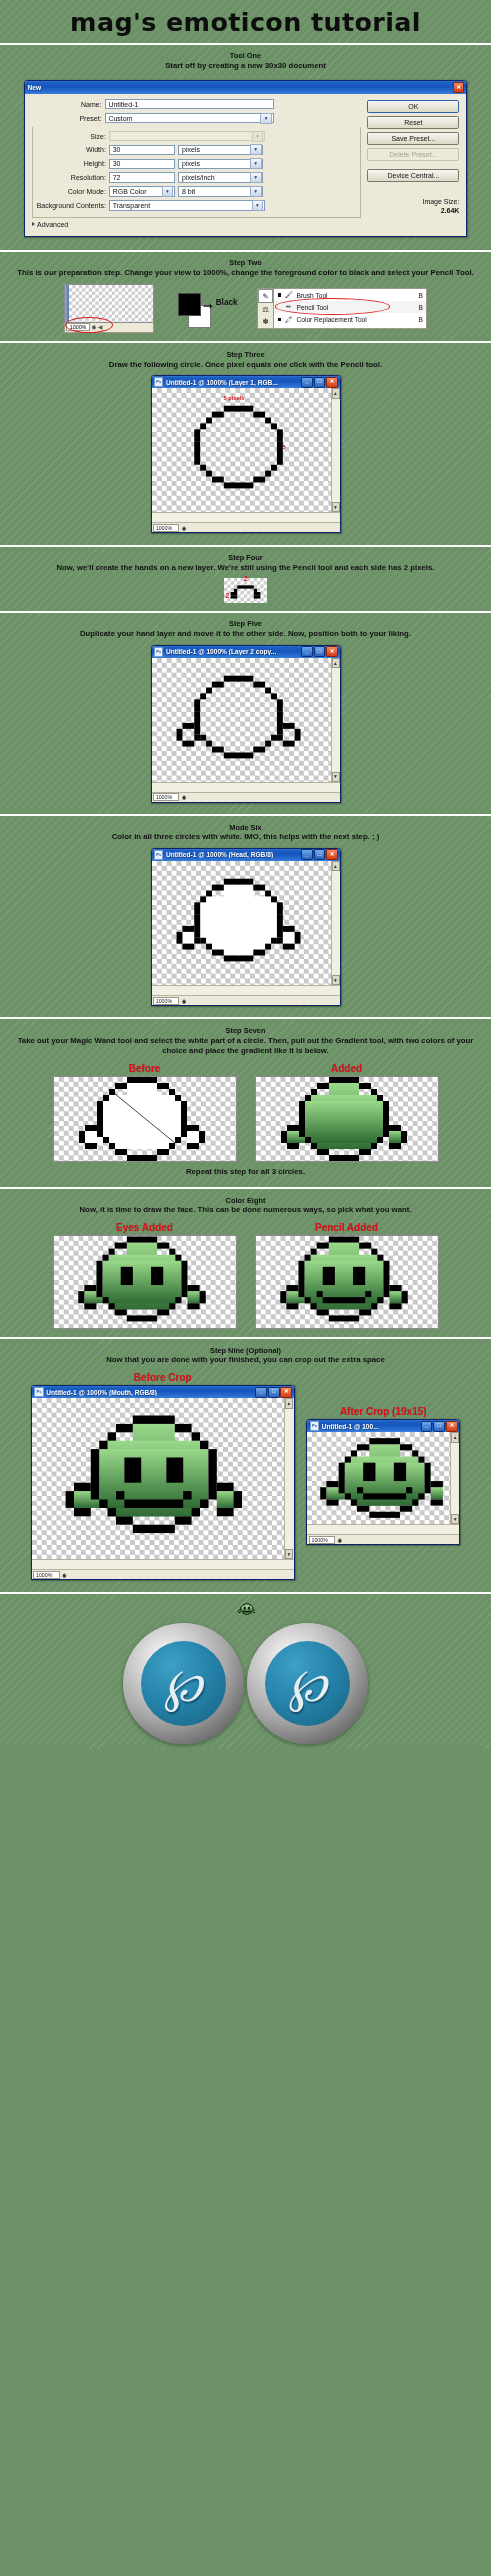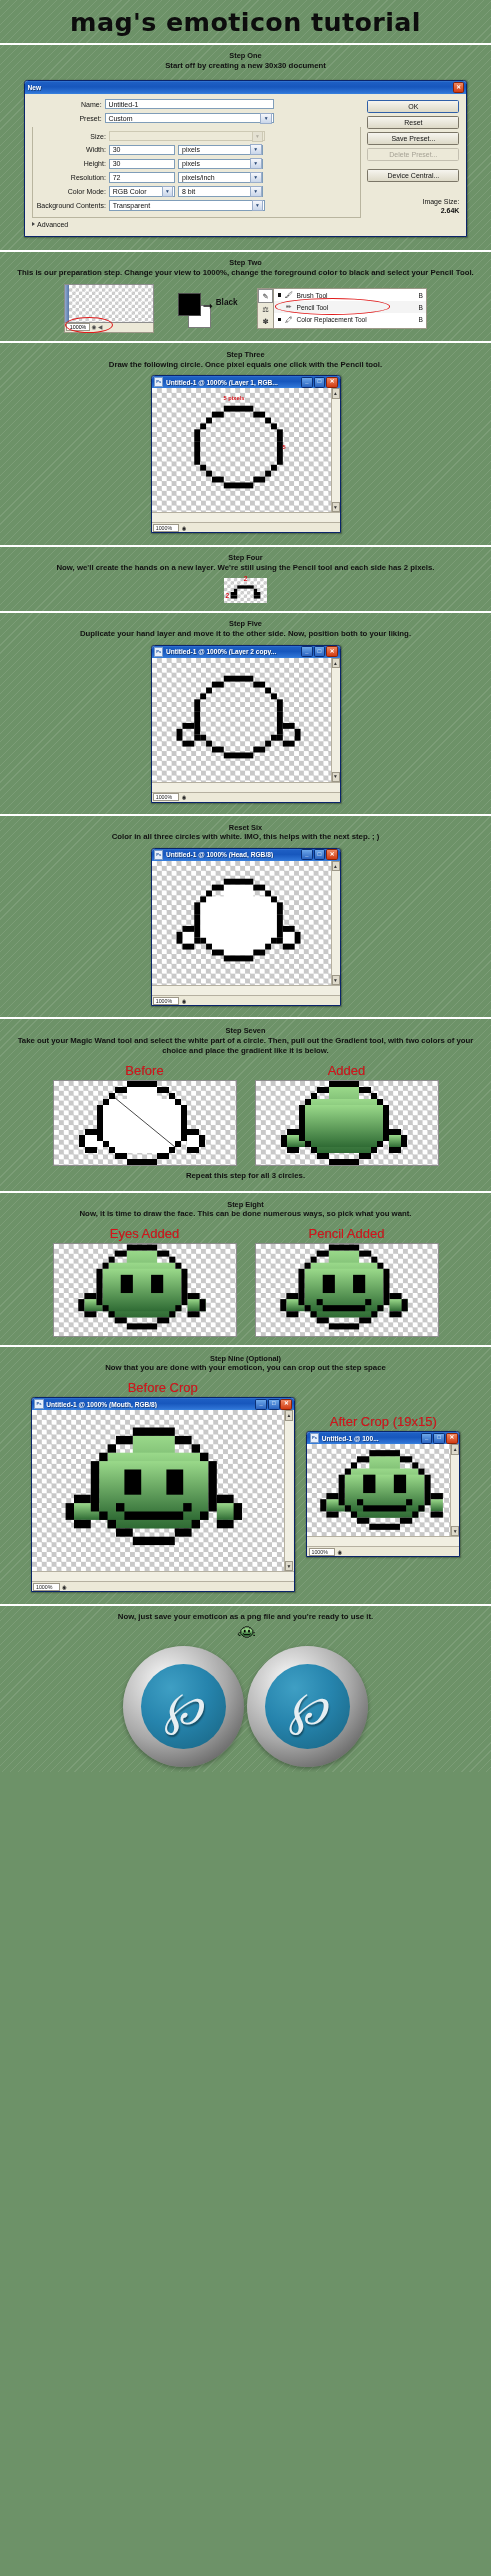--- a/index.html
+++ b/index.html
@@ -38,21 +38,21 @@
     font-size:7.4px; font-weight:bold; color:#111; margin:1.6px 0 0.8px 0;
   }
   .step-desc{
     font-size:7.8px; font-weight:bold; color:#111; line-height:1.35;
     margin:0 6.6px 4.9px 6.6px;
   }
   .note{
     font-size:7.8px; font-weight:bold; color:#111; margin:4.9px 0 3.3px 0;
   }
   .redlabel{
-    font-size:13px; font-weight:normal; color:#d8121a;
+    font-size:10px; font-weight:bold; color:#d8121a;
     text-shadow:0 0 0.8px rgba(0,0,0,.25); margin:1.6px 0 1.6px 0;
   }
   
   .win{
     background:#ece9d8;
     border:0.8px solid #0a246a;
     border-radius:3.3px 3.3px 0 0;
     box-shadow:0.8px 0.8px 1.6px rgba(0,0,0,.35);
     display:inline-block; text-align:left; overflow:hidden;
   }
@@ -204,21 +204,21 @@
 </head>
 <body>
 
 <div class="page">
 
   <div class="titlebar">
     <div class="title-text">mag's emoticon tutorial</div>
   </div>
 
   <div class="section">
-    <div class="step-title">Step One</div>
+    <div class="step-title">Tool One</div>
     <div class="step-desc">Start off by creating a new 30x30 document</div>
 
     <div class="win newdlg">
       <div class="win-tb">
         <div class="wt">New</div>
         <div class="btnbox">
           <div class="wbtn close">✕</div>
         </div>
       </div>
       <div class="dlg-body">
@@ -499,21 +499,21 @@
       </div>
       <div class="hscroll"></div>
       <div class="statusbar">
         <span class="zoomfield">1000%</span>
         <span>◉</span>
       </div>
     </div>
   </div>
 
   <div class="section">
-    <div class="step-title">Reset Six</div>
+    <div class="step-title">Mode Six</div>
     <div class="step-desc">Color in all three circles with white.  IMO, this helps with the next step. ; )</div>
     <div class="win" style="width:188px">
       <div class="win-tb">
         <div class="ps-ico">Ps</div>
         <div class="wt">Untitled-1 @ 1000% (Head, RGB/8)</div>
         <div class="btnbox">
           <div class="wbtn">_</div>
           <div class="wbtn">□</div>
           <div class="wbtn close">✕</div>
         </div>
@@ -656,21 +656,21 @@
               <rect x="22" y="11" width="2" height="1"></rect>
             </g>
           </svg>
         </div>
       </div>
     </div>
     <div class="note">Repeat this step for all 3 circles.</div>
   </div>
 
   <div class="section">
-    <div class="step-title">Step Eight</div>
+    <div class="step-title">Color Eight</div>
     <div class="step-desc">Now, it is time to draw the face.  This can be done numerous ways, so pick what you want.</div>
     <div class="ba-row">
       <div class="ba-col">
         <div class="redlabel">Eyes Added</div>
         <div class="ba-shot checker" style="width:182px;height:92px">
           <svg width="182" height="92" viewBox="0 0 30 15">
             <defs>
               <linearGradient id="g8a" x1="0" y1="0" x2="0" y2="1">
                 <stop offset="0" stop-color="#9ad98a"></stop>
                   <stop offset="1" stop-color="#2f6b34"></stop>
@@ -759,21 +759,21 @@
               <rect x="18" y="9" width="1" height="1"></rect>
             </g>
           </svg>
         </div>
       </div>
     </div>
   </div>
 
   <div class="section">
     <div class="step-title">Step Nine (Optional)</div>
-    <div class="step-desc">Now that you are done with your emoticon, you can crop out the step space</div>
+    <div class="step-desc">Now that you are done with your finished, you can crop out the extra space</div>
 
     <div style="display:flex;align-items:flex-start;justify-content:center;gap:11.5px">
 
       <div>
         <div class="redlabel">Before Crop</div>
         <div class="win" style="width:262px">
           <div class="win-tb">
             <div class="ps-ico">Ps</div>
             <div class="wt">Untitled-1 @ 1000% (Mouth, RGB/8)</div>
             <div class="btnbox">
@@ -909,21 +909,20 @@
           <div class="statusbar">
             <span class="zoomfield">1000%</span>
             <span>◉</span>
           </div>
         </div>
       </div>
     </div>
   </div>
 
   <div class="footer">
-    <div class="foot-line">Now, just save your emoticon as a png file and you're ready to use it.</div>
 
     <div class="emoticon-final">
       <svg width="18" height="14" viewBox="0 0 21 15">
         <defs>
           <linearGradient id="gf" x1="0" y1="0" x2="0" y2="1">
             <stop offset="0" stop-color="#9ad98a"></stop>
               <stop offset="1" stop-color="#2f6b34"></stop>
           </linearGradient>
         </defs>
         <g fill="url(#gf)">

